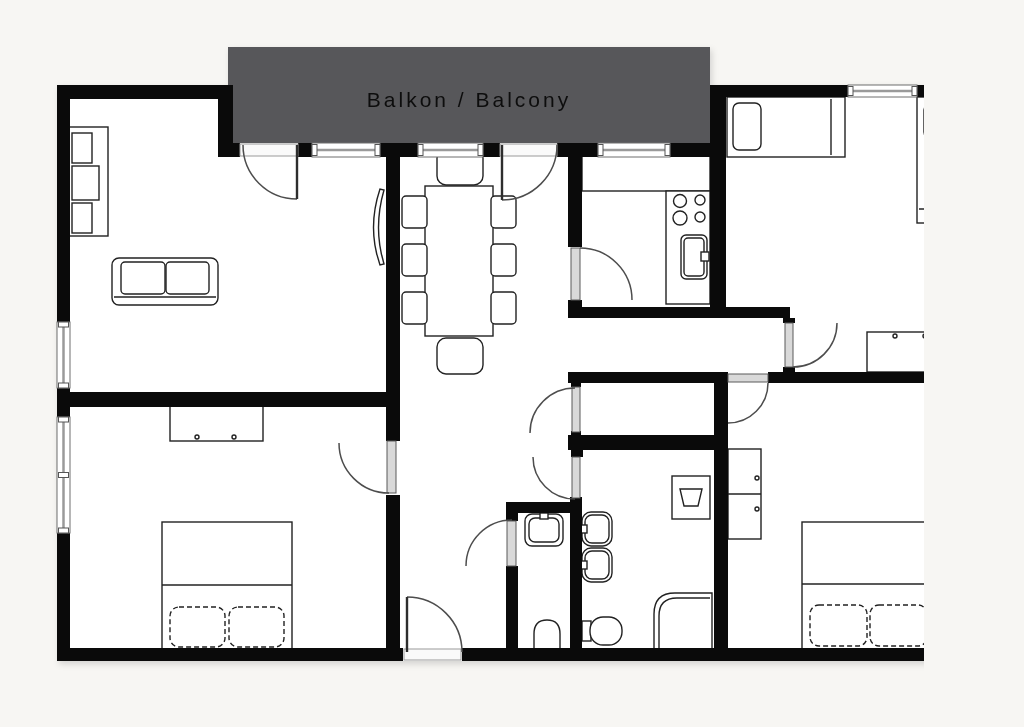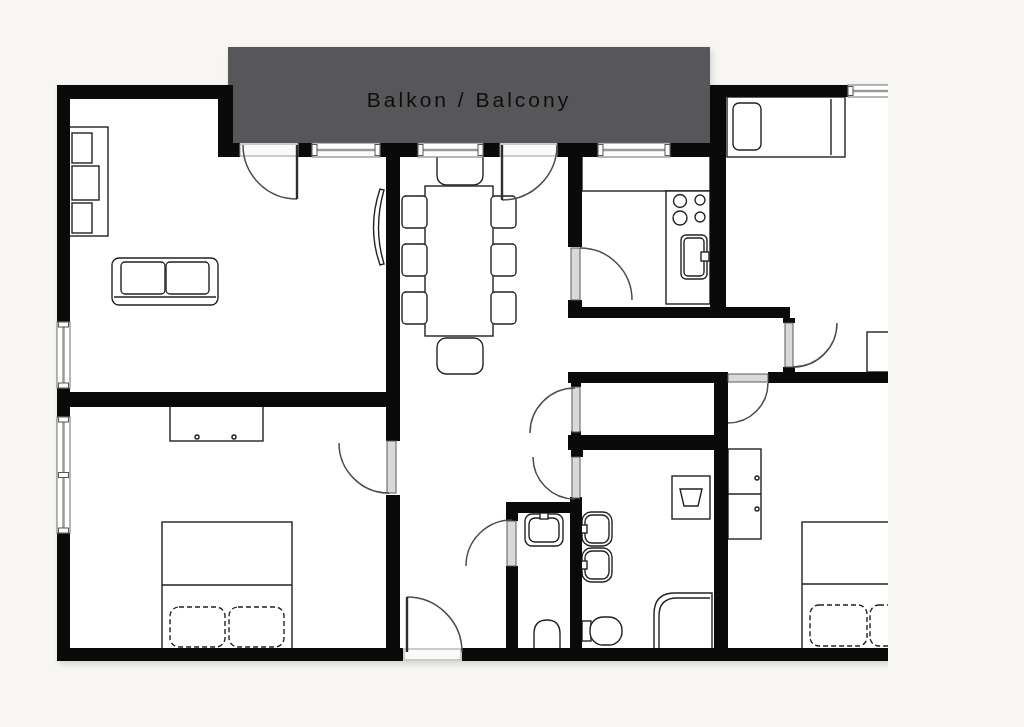--- a/index.html
+++ b/index.html
@@ -1,18 +1,18 @@
 <!DOCTYPE html>
 <html><head>
 <meta charset="utf-8">
 <title>Floor Plan</title>
 <style>
   html,body{margin:0;padding:0;}
   body{font-family:"Liberation Sans",sans-serif;}
-  #stage{position:relative;width:888px;height:727px;overflow:hidden;}
+  #stage{position:relative;width:888px;height:727px;overflow:hidden;padding-left:36px;}
   #plan-svg{position:absolute;left:0;top:0;filter:drop-shadow(2px 3px 3px rgba(0,0,0,.14));}
   .balcony-label{font-family:"Liberation Sans",sans-serif;font-size:21px;font-weight:500;
     letter-spacing:3px;fill:#0d0d0d;text-anchor:middle;}
 </style>
 </head>
 <body style="background: rgb(247, 246, 243);">
 
 <div id="stage">
   <svg id="plan-svg" width="1024" height="727" viewBox="0 0 1024 727">
     <rect id="floor" x="57" y="85" width="933" height="576" fill="#ffffff"></rect>

